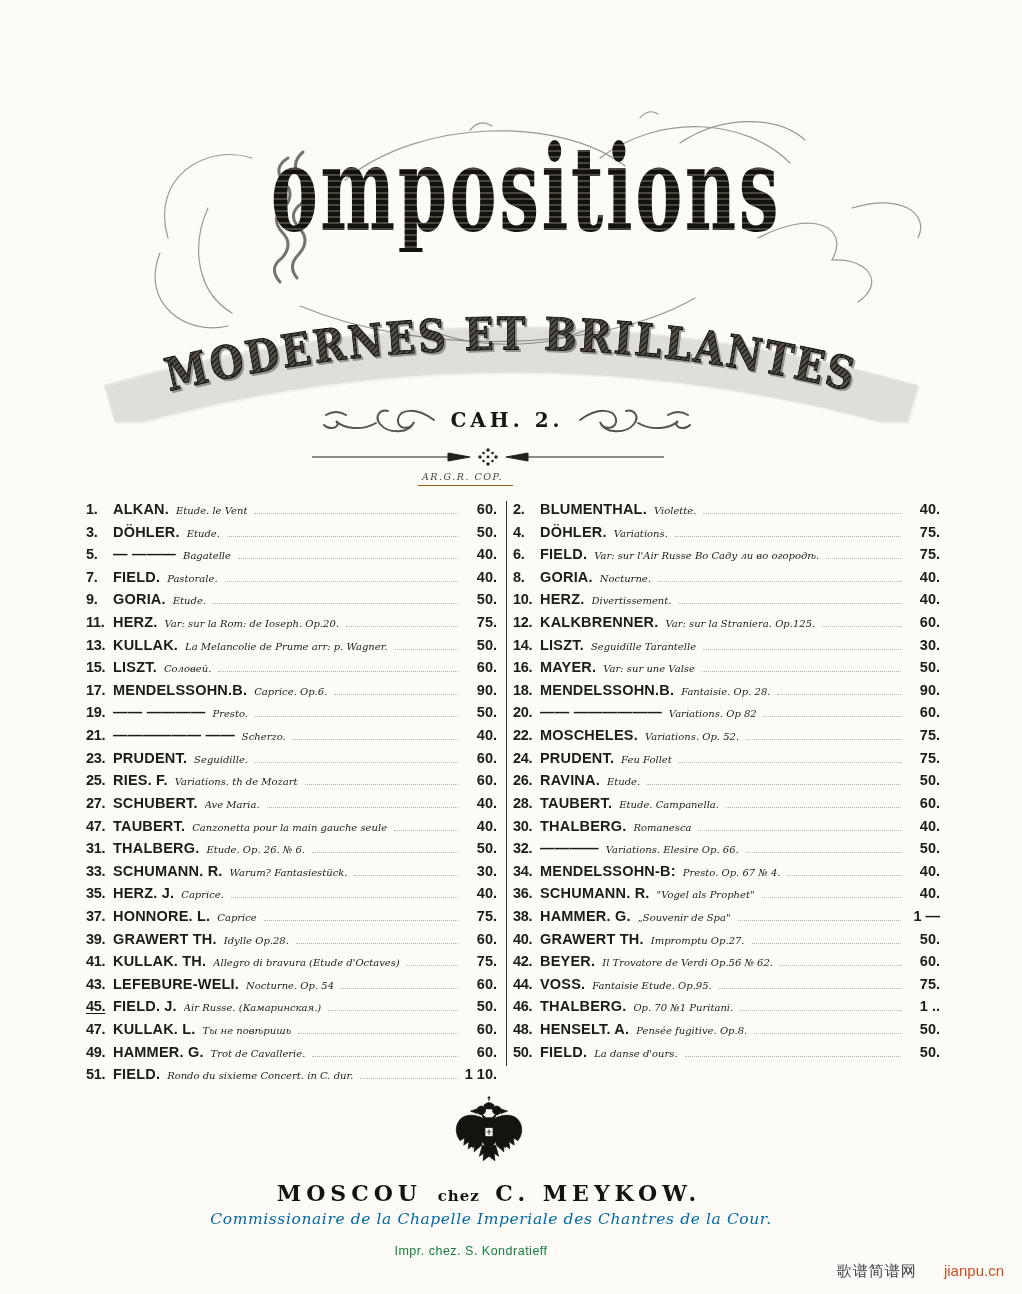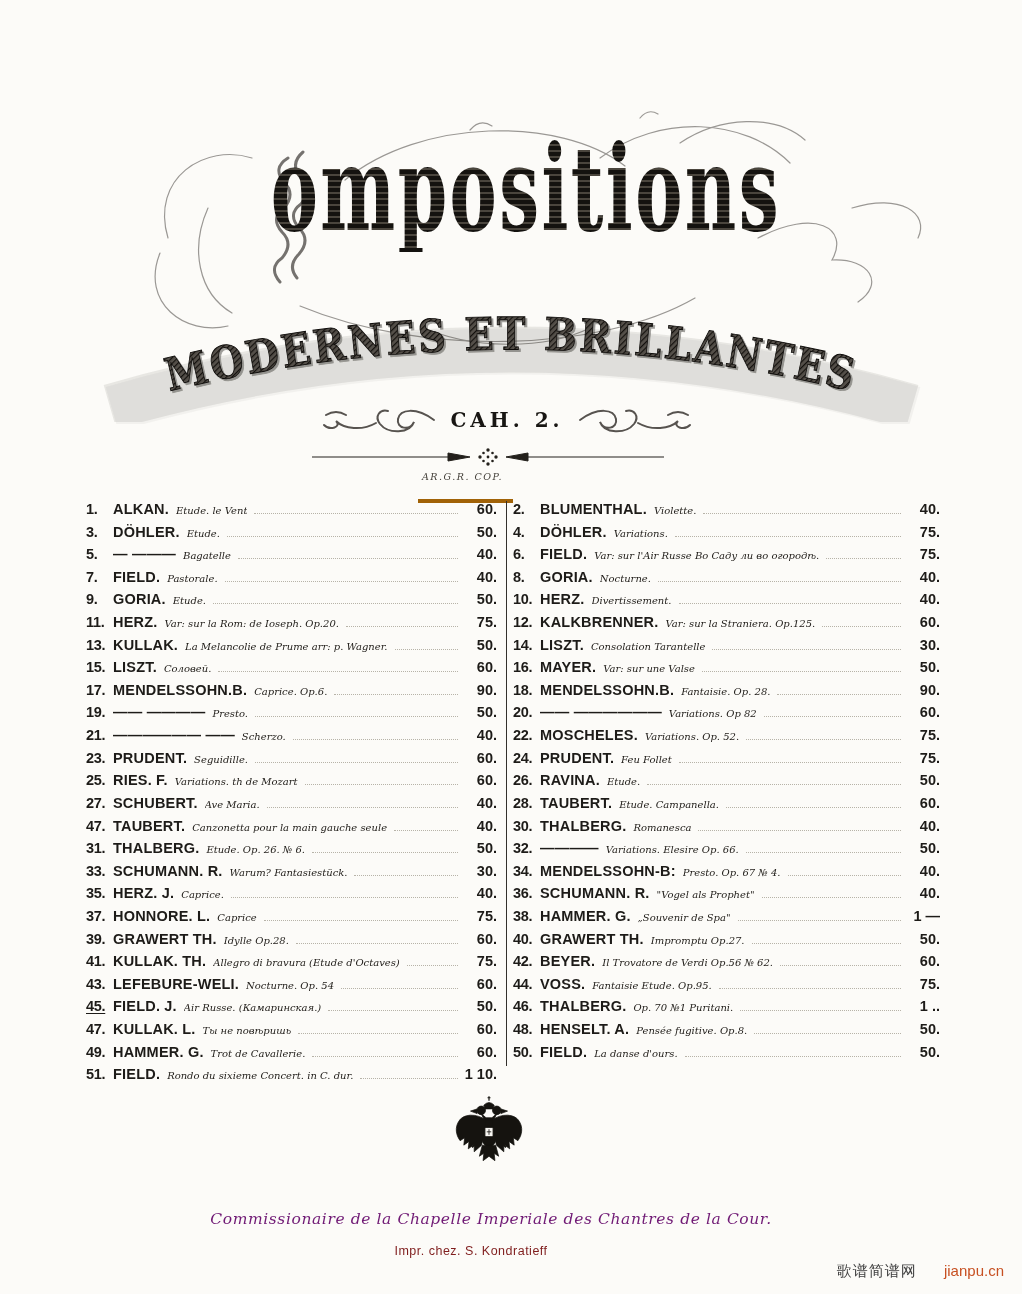--- a/index.html
+++ b/index.html
@@ -22,21 +22,21 @@
 
   .cahier-row{position:absolute;top:405px;left:0;right:44px;display:flex;justify-content:center;
               align-items:center;gap:14px;margin-left:36px;}
   .cahier-label{font-family:"DejaVu Serif",serif;font-weight:bold;font-size:20px;letter-spacing:4px;color:#181613;}
   .scroll-ornament{opacity:.8;}
 
   .divider-svg{position:absolute;top:447px;left:310px;width:356px;height:20px;}
 
   .plate-note{position:absolute;top:471px;left:418px;font-family:"DejaVu Serif",serif;
               font-style:italic;font-size:9.5px;letter-spacing:1.5px;color:#44403a;
-              border-bottom:4px solid #a16207;padding:0 10px 17px 4px;}
+              border-bottom:1px solid #a16207;padding:0 10px 3px 4px;}
 
   
   .list{position:absolute;top:501px;left:86px;width:854px;display:flex;align-items:flex-start;}
   .col{display:block;}
   .col-left{width:420px;}
   .col-right{flex:1;border-left:1.4px solid #33302c;padding-left:6px;}
   .row{display:flex;align-items:baseline;height:22.62px;white-space:nowrap;font-size:14.5px;}
   .entry-no{width:27px;flex:none;font-weight:bold;letter-spacing:-0.3px;}
   .u-num{text-decoration:underline;text-underline-offset:2px;}
   .entry-composer{flex:none;font-weight:bold;letter-spacing:0.2px;margin-right:7px;}
@@ -47,23 +47,23 @@
   .col-left .entry-price{padding-right:9px;}
 
   
   .eagle{position:absolute;top:1096px;left:452px;width:74px;height:82px;}
   .imprint-line{position:absolute;top:1180px;left:0;right:44px;text-align:center;white-space:nowrap;
                 font-family:"DejaVu Serif",serif;font-weight:bold;color:#15130f;}
   .imprint-city,.imprint-publisher{font-size:22px;letter-spacing:5px;}
   .imprint-chez{font-size:15px;letter-spacing:1px;margin:0 10px;font-weight:bold;}
   .commission-line{position:absolute;top:1210px;left:0;right:40px;text-align:center;
                    font-family:"DejaVu Serif",serif;font-style:italic;font-size:15.5px;
-                   letter-spacing:0.6px;color:#701a75;}
+                   letter-spacing:0.6px;color:#0369a1;}
   .printer-line{position:absolute;top:1244px;left:0;right:80px;text-align:center;
-                font-size:12.5px;color:#7f1d1d;letter-spacing:0.5px;}
+                font-size:12.5px;color:#15803d;letter-spacing:0.5px;}
 
   .watermark{position:absolute;top:1262px;right:18px;font-size:15px;white-space:nowrap;}
   .watermark .cn{color:#404040;letter-spacing:1px;}
   .watermark .url{color:#c75022;margin-left:23px;}
 </style>
 </head>
 <body>
 
 <div class="page">
 
@@ -403,21 +403,21 @@
           <span class="entry-no">12.</span>
           <span class="entry-composer">KALKBRENNER.</span>
           <span class="entry-title">Var: sur la Straniera. Op.125.</span>
           <span class="entry-leader"></span>
           <span class="entry-price">60.</span>
         </div>
 
         <div class="row">
           <span class="entry-no">14.</span>
           <span class="entry-composer">LISZT.</span>
-          <span class="entry-title">Consolation Tarantelle</span>
+          <span class="entry-title">Seguidille Tarantelle</span>
           <span class="entry-leader"></span>
           <span class="entry-price">30.</span>
         </div>
 
         <div class="row">
           <span class="entry-no">16.</span>
           <span class="entry-composer">MAYER.</span>
           <span class="entry-title">Var: sur une Valse</span>
           <span class="entry-leader"></span>
           <span class="entry-price">50.</span>
@@ -573,20 +573,25 @@
       <ellipse cx="50" cy="50" rx="11.5" ry="18"></ellipse>
       <path id="wingL" d="M46,32 C33,23 15,23 9,34 C4,42 5,52 11,60 l6,-4 -1,10 7,-5 -1,10 8,-6 0,10 10,-9 z"></path>
       <use href="#wingL" transform="translate(100,0) scale(-1,1)"></use>
       <path d="M41,66 h18 l4,15 -6,-4 1,10 -8,-6 -8,6 1,-10 -6,4 z"></path>
       <path d="M34,62 l-7,7 M66,62 l7,7" stroke-width="2.4" fill="none"></path>
       <rect x="44.5" y="42" width="11" height="12.5" rx="1.5" fill="#f8f7f3" stroke="#15130f" stroke-width="1.2"></rect>
       <path d="M50,44.5 v7.5 M47,48 h6" stroke-width="1.1" fill="none"></path>
     </g>
   </svg>
 
+  <div class="imprint-line">
+    <span class="imprint-city">MOSCOU</span>
+    <span class="imprint-chez">chez</span>
+    <span class="imprint-publisher">C. MEYKOW.</span>
+  </div>
 
   <div class="commission-line">Commissionaire de la Chapelle Imperiale des Chantres de la Cour.</div>
   <div class="printer-line">Impr. chez. S. Kondratieff</div>
 
   <div class="watermark">
     <span class="cn">歌谱简谱网</span>
     <span class="url">jianpu.cn</span>
   </div>
 
 </div>

